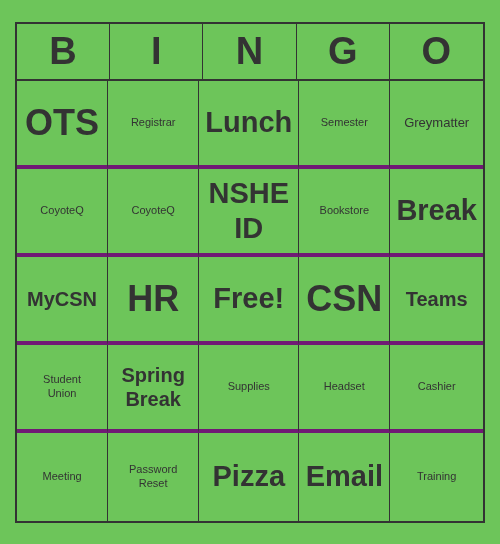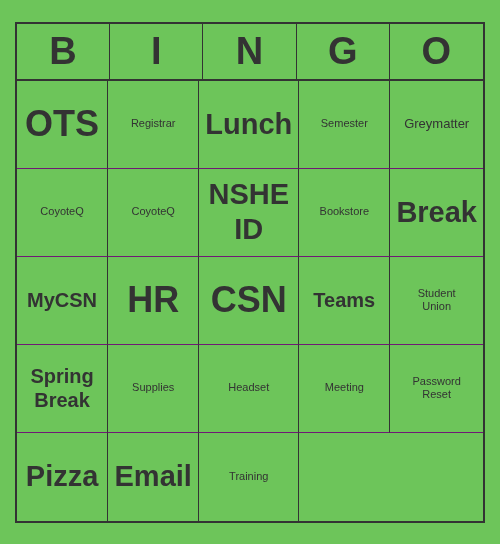--- a/index.html
+++ b/index.html
@@ -31,21 +31,21 @@
       border-right: 1px solid #333;
     }
     .bingo-header-cell:last-child { border-right: none; }
     .bingo-grid {
       display: grid;
       grid-template-columns: repeat(5, 1fr);
       grid-template-rows: repeat(5, 88px);
     }
     .bingo-cell {
       border-right: 1px solid #333;
-      border-bottom: 1px solid #701a75;
+      border-bottom: 4px solid #701a75;
       display: flex;
       align-items: center;
       justify-content: center;
       text-align: center;
       padding: 6px;
       color: #333;
       line-height: 1.2;
     }
     .bingo-cell:nth-child(5n) { border-right: none; }
     .bingo-cell:nth-child(n+21) { border-bottom: none; }
@@ -74,25 +74,27 @@
       <div class="bingo-cell size-lg">Lunch</div>
       <div class="bingo-cell size-sm">Semester</div>
       <div class="bingo-cell size-xs">Greymatter</div>
       <div class="bingo-cell size-sm">CoyoteQ</div>
       <div class="bingo-cell size-sm">CoyoteQ</div>
       <div class="bingo-cell size-lg">NSHE<br>ID</div>
       <div class="bingo-cell size-sm">Bookstore</div>
       <div class="bingo-cell size-lg">Break</div>
       <div class="bingo-cell size-md">MyCSN</div>
       <div class="bingo-cell size-xl">HR</div>
+      <div class="bingo-cell size-lg">Free!</div>
       <div class="bingo-cell size-xl">CSN</div>
       <div class="bingo-cell size-md">Teams</div>
       <div class="bingo-cell size-sm">Student<br>Union</div>
       <div class="bingo-cell size-md">Spring<br>Break</div>
       <div class="bingo-cell size-sm">Supplies</div>
       <div class="bingo-cell size-sm">Headset</div>
+      <div class="bingo-cell size-sm">Cashier</div>
       <div class="bingo-cell size-sm">Meeting</div>
       <div class="bingo-cell size-sm">Password<br>Reset</div>
       <div class="bingo-cell size-lg">Pizza</div>
       <div class="bingo-cell size-lg">Email</div>
       <div class="bingo-cell size-sm">Training</div>
     </div>
 </div>
 
 </body></html>

